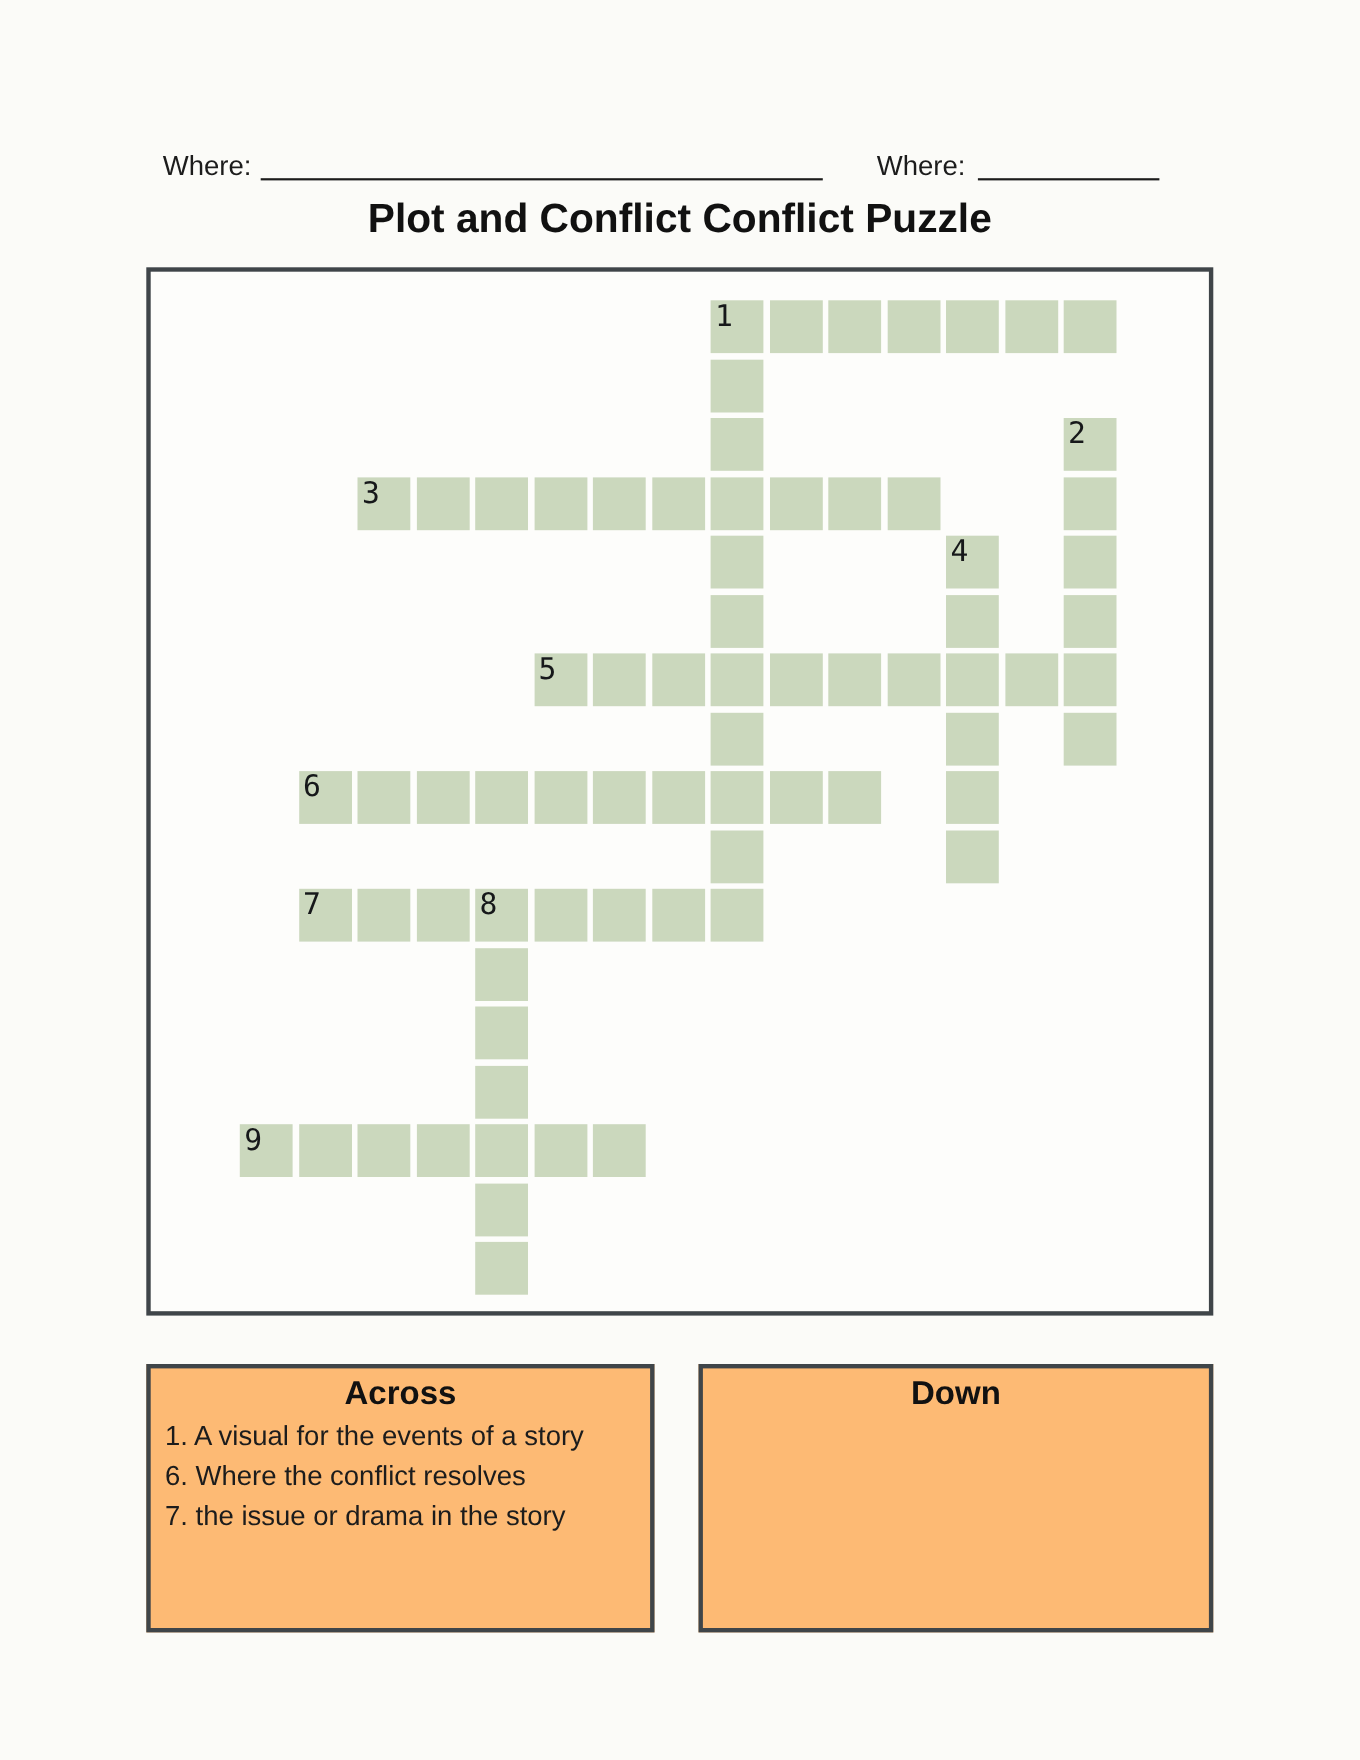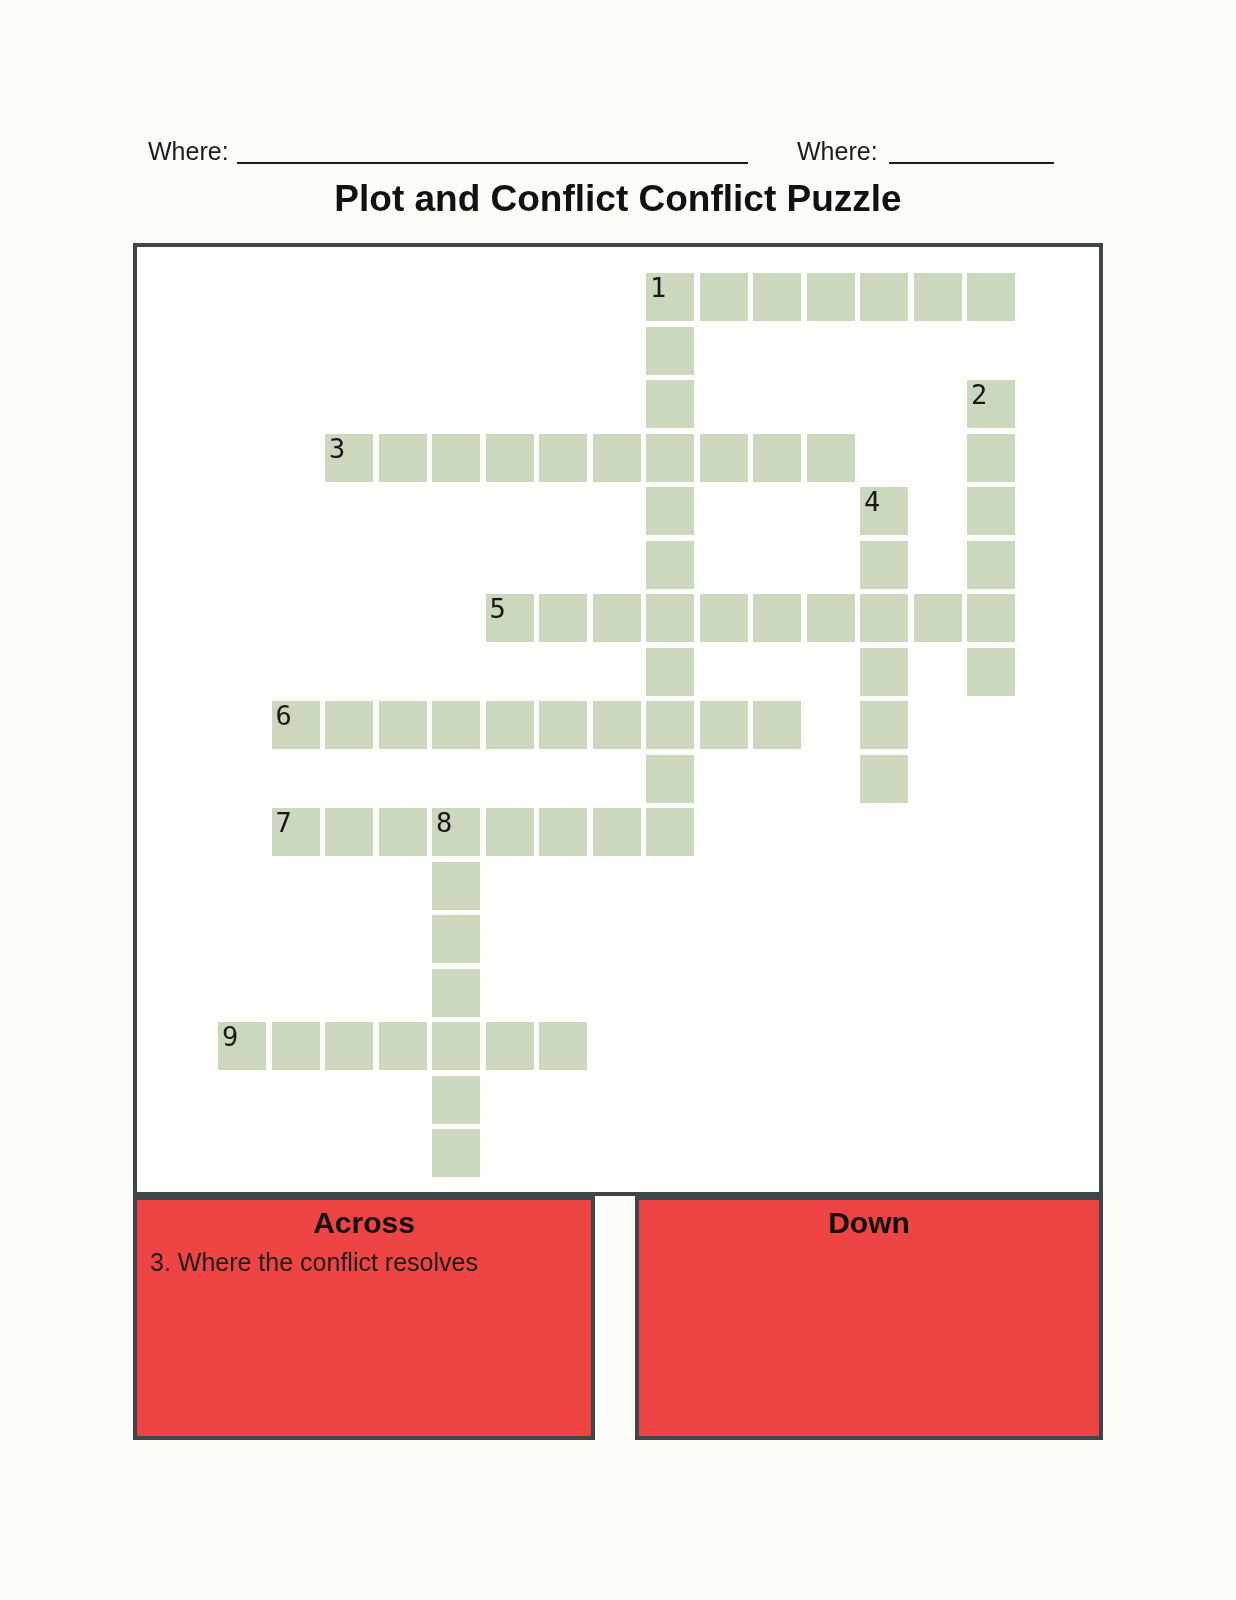--- a/index.html
+++ b/index.html
@@ -33,23 +33,23 @@
     position:absolute; width:48px; height:48px;
     background:#cbd8bd;
   }
   .cell .num {
     position:absolute; top:1px; left:4px;
     font-family:"DejaVu Sans Mono", monospace;
     font-size:27px; line-height:1.05; color:#16181a;
   }
   
   .clue-box {
-    position:absolute; top:1196px; height:244px;
+    position:absolute; top:1240px; height:244px;
     border:4px solid #3f4549;
-    background:#ef4444;
+    background:#fdba74;
   }
   #across-box { left:133px; width:462px; }
   #down-box   { left:635px; width:468px; }
   .clue-title {
     margin-top:6px; text-align:center;
     font-size:30px; font-weight:bold; color:#111;
   }
   .clue-list {
     margin-top:4px; padding:0 8px 0 13px;
     font-size:25px; line-height:36px; color:#1c1c1c;
@@ -156,19 +156,21 @@
     <div class="cell" style="left: 134.5px; top: 775px; width: 48px; height: 48px;"></div>
     <div class="cell" style="left: 188px; top: 775px; width: 48px; height: 48px;"></div>
     <div class="cell" style="left: 241.5px; top: 775px; width: 48px; height: 48px;"></div>
     <div class="cell" style="left: 348.5px; top: 775px; width: 48px; height: 48px;"></div>
     <div class="cell" style="left: 402px; top: 775px; width: 48px; height: 48px;"></div>
   </div>
 
 <div id="across-box" class="clue-box">
   <div class="clue-title">Across</div>
   <div class="clue-list">
-      <div class="clue-line">3. Where the conflict resolves</div>
+      <div class="clue-line">1. A visual for the events of a story</div>
+      <div class="clue-line">6. Where the conflict resolves</div>
+      <div class="clue-line">7. the issue or drama in the story</div>
     </div>
 </div>
 
 <div id="down-box" class="clue-box">
   <div class="clue-title">Down</div>
 </div>
 
 </body></html>

